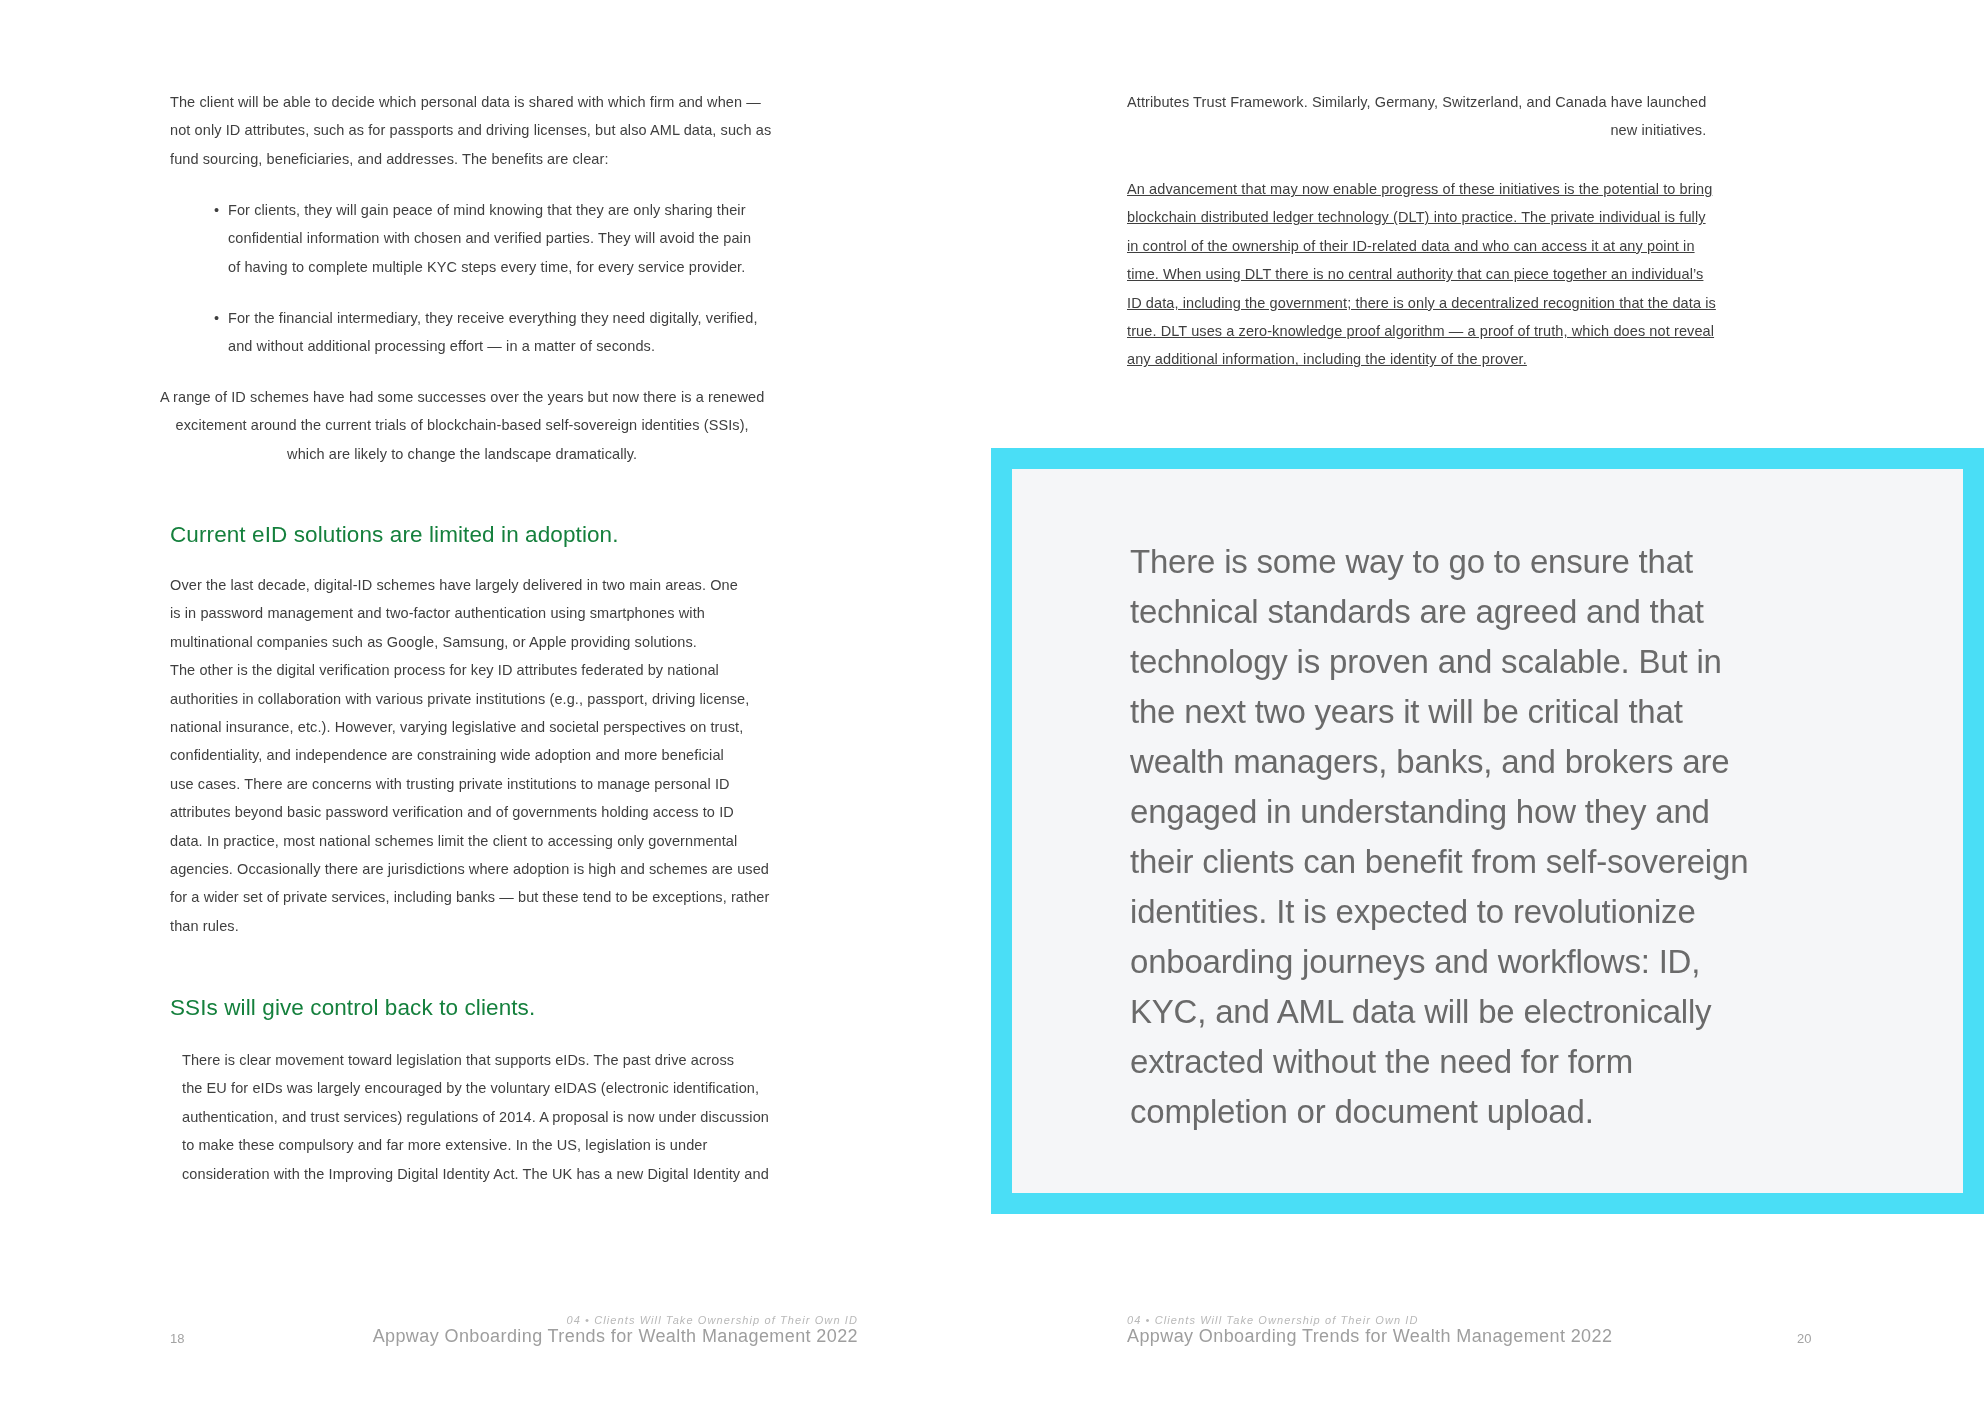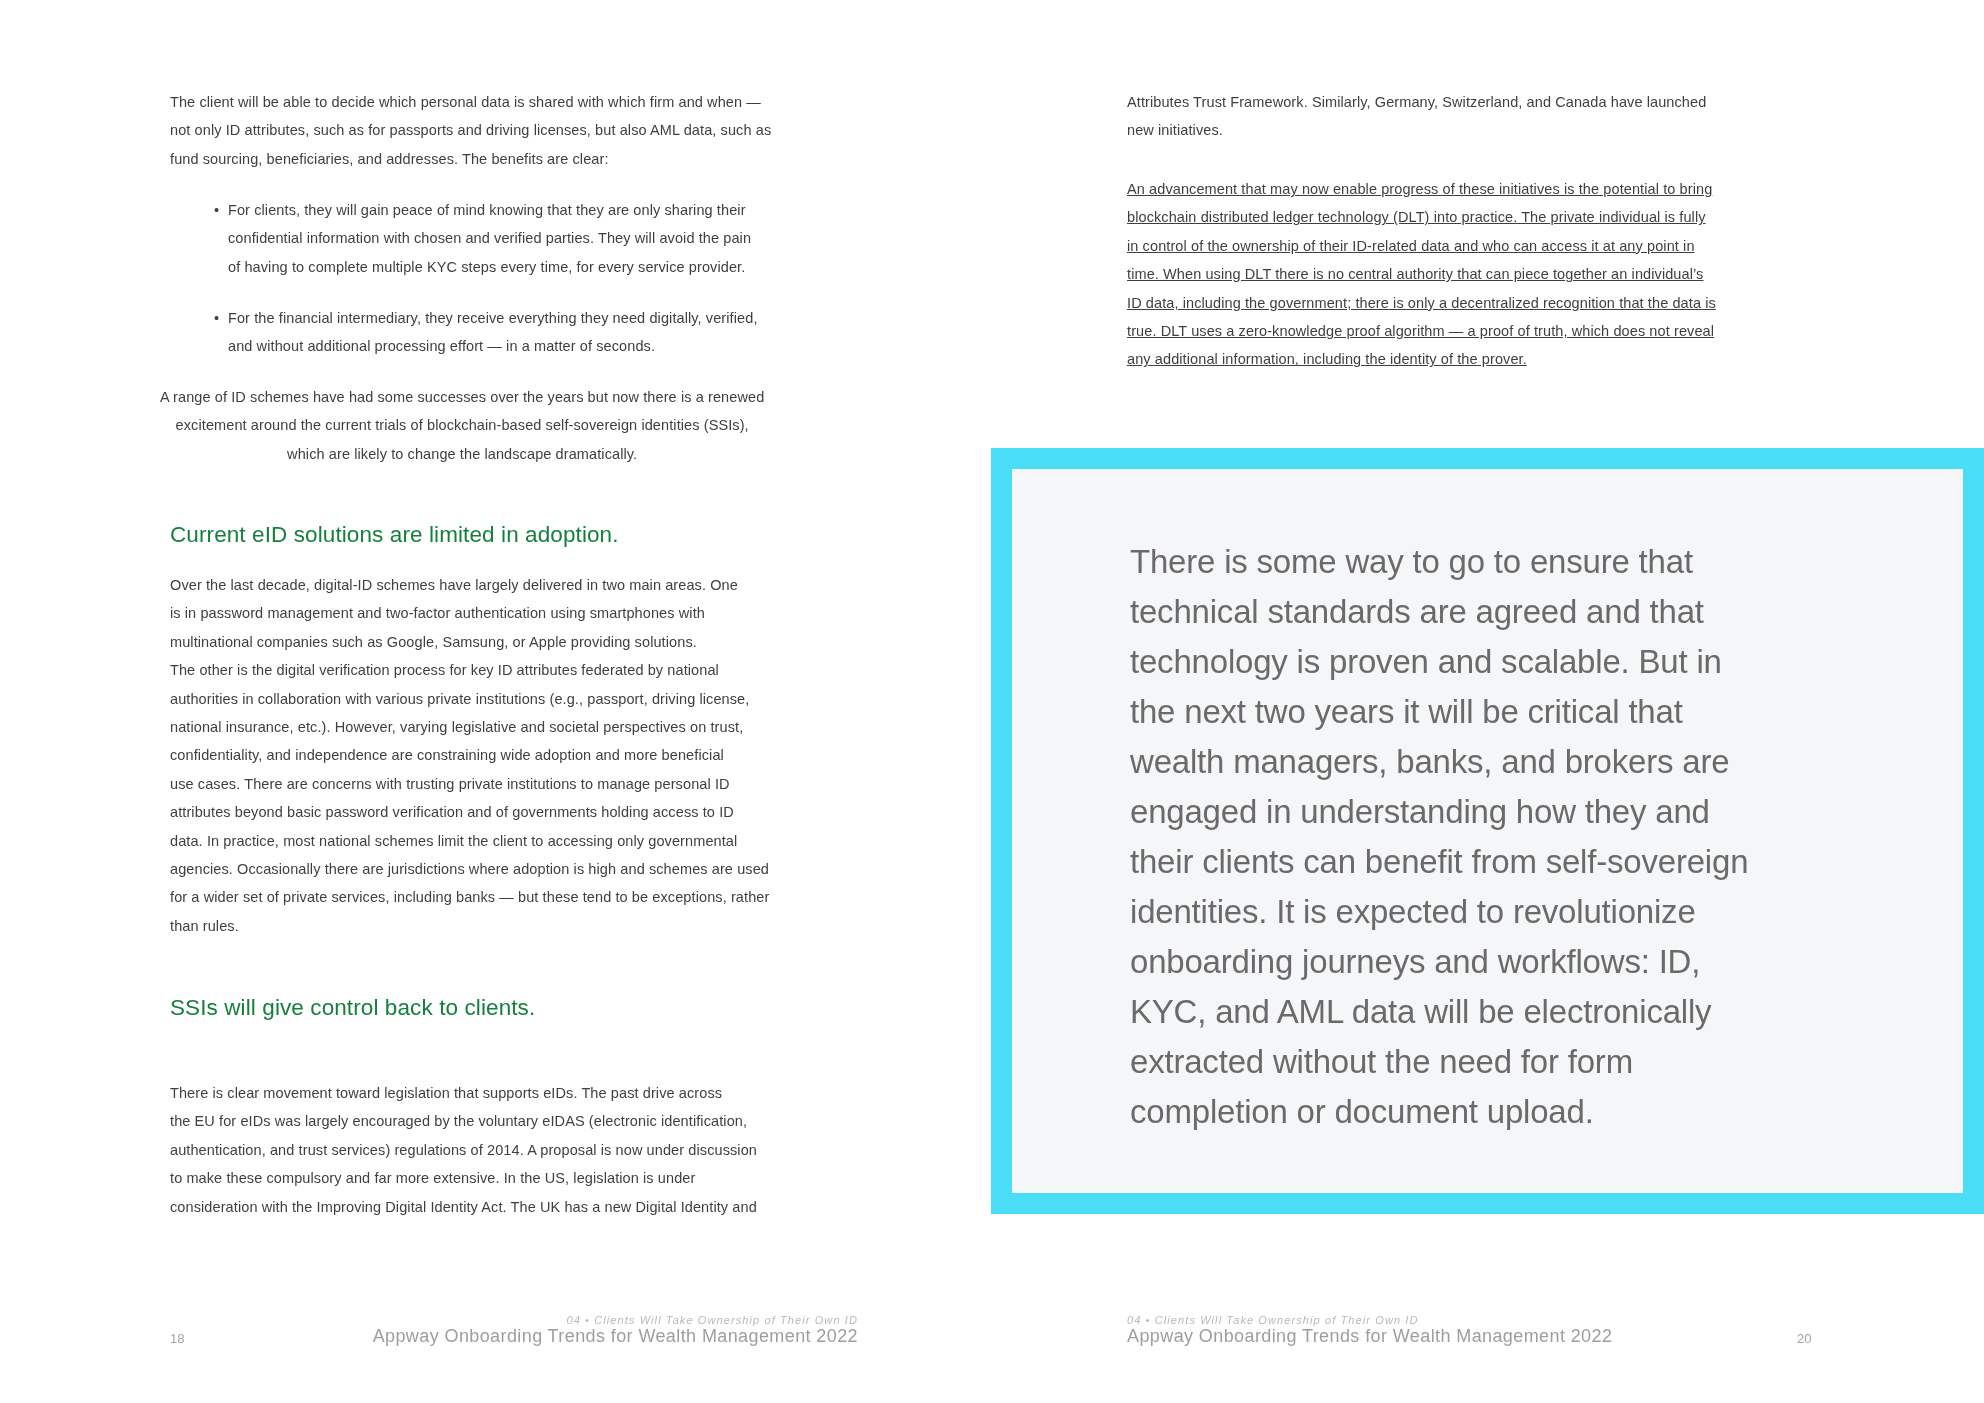--- a/index.html
+++ b/index.html
@@ -78,39 +78,39 @@
 confidentiality, and independence are constraining wide adoption and more beneficial
 use cases. There are concerns with trusting private institutions to manage personal ID
 attributes beyond basic password verification and of governments holding access to ID
 data. In practice, most national schemes limit the client to accessing only governmental
 agencies. Occasionally there are jurisdictions where adoption is high and schemes are used
 for a wider set of private services, including banks — but these tend to be exceptions, rather
 than rules.</div>
 
     <h2 class="abs heading" style="left:170px; top:993px; margin:0;">SSIs will give control back to clients.</h2>
 
-    <div class="abs body-text" style="left:170px; top:1046px;margin-top:33px;">There is clear movement toward legislation that supports eIDs. The past drive across
+    <div class="abs body-text" style="left:182px; top:1046px;">There is clear movement toward legislation that supports eIDs. The past drive across
 the EU for eIDs was largely encouraged by the voluntary eIDAS (electronic identification,
 authentication, and trust services) regulations of 2014. A proposal is now under discussion
 to make these compulsory and far more extensive. In the US, legislation is under
 consideration with the Improving Digital Identity Act. The UK has a new Digital Identity and</div>
 
     <footer>
       <div class="abs page-num" style="left:170px; top:1330px;">18</div>
       <div class="abs align-right" style="left:170px; top:1312px; width:688px;">
         <div class="footer-chapter">04 • Clients Will Take Ownership of Their Own ID</div>
         <div class="footer-title">Appway Onboarding Trends for Wealth Management 2022</div>
       </div>
     </footer>
 
   </section>
 
   <section>
 
-    <div class="abs body-text" style="left:1127px; top:88px;">Attributes Trust Framework. Similarly, Germany, Switzerland, and Canada have launched
+    <div class="abs body-text" style="left:1127px; top:88px;text-align:right;">Attributes Trust Framework. Similarly, Germany, Switzerland, and Canada have launched
 new initiatives.</div>
 
     <div class="abs body-text" style="left:1127px; top:175px;text-decoration:underline;">An advancement that may now enable progress of these initiatives is the potential to bring
 blockchain distributed ledger technology (DLT) into practice. The private individual is fully
 in control of the ownership of their ID-related data and who can access it at any point in
 time. When using DLT there is no central authority that can piece together an individual’s
 ID data, including the government; there is only a decentralized recognition that the data is
 true. DLT uses a zero-knowledge proof algorithm — a proof of truth, which does not reveal
 any additional information, including the identity of the prover.</div>
 

